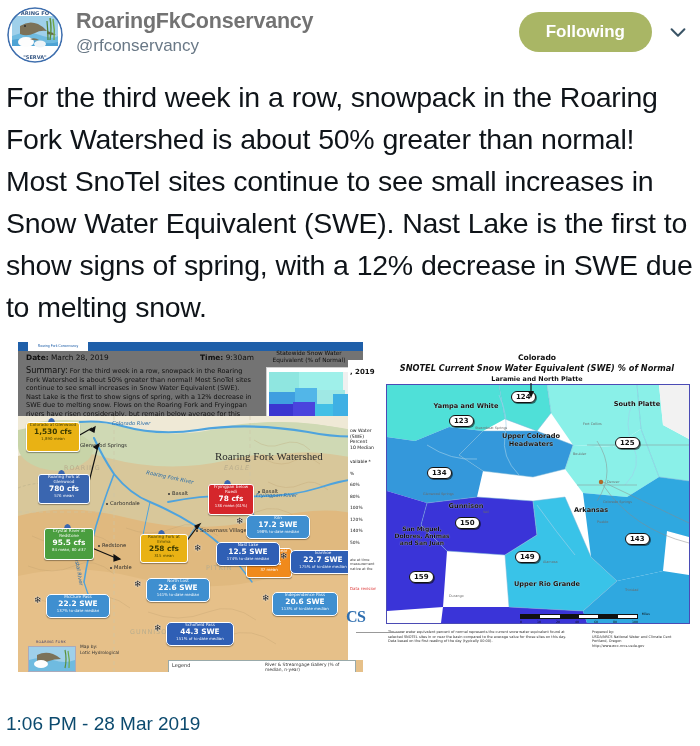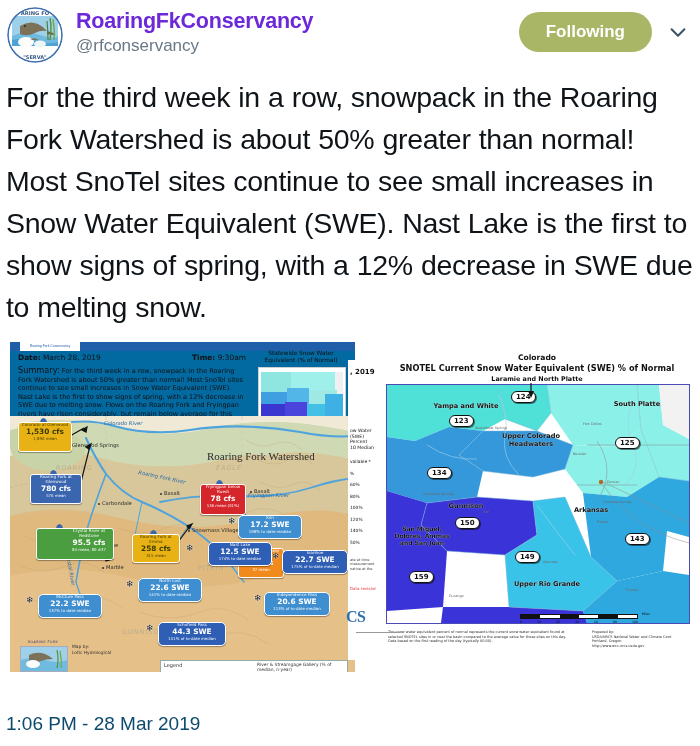--- a/index.html
+++ b/index.html
@@ -28,21 +28,21 @@
   .avatar svg{display:block;width:58px;height:58px;}
   .id-block{
     margin-left:12px;
     display:flex;flex-direction:column;
     justify-content:flex-start;
     padding-top:2px;
     flex:1 1 auto;min-width:0;
   }
   .display-name{
     font-size:21.5px;font-weight:bold;
-    line-height:26px;color:#6d28d9;
+    line-height:26px;color:#737373;
     letter-spacing:-.2px;
     white-space:nowrap;
   }
   .handle{
     font-size:17px;color:#697886;
     line-height:22px;margin-top:1px;
     white-space:nowrap;
   }
   .follow-wrap{
     display:flex;align-items:center;
@@ -79,23 +79,23 @@
     position:relative;
     margin:6px 4px 0 4px;
     height:338px;
     overflow:hidden;
     background:#ffffff;
   }
   .media-inner{position:absolute;inset:0;}
 
   
   .report{
-    position:absolute;left:6px;top:2px;
+    position:absolute;left:14px;top:2px;
     width:345px;height:330px;
-    background:#0369a1;
+    background:#737373;
     overflow:hidden;
   }
   .rep-topbar{
     position:absolute;left:0;top:0;width:345px;height:9px;
     background:#1f5fa9;
   }
   .rep-topbar-label{
     position:absolute;left:10px;top:0px;width:60px;height:9px;
     background:#ffffff;
     font-size:3.4px;color:#1f5fa9;
@@ -245,20 +245,21 @@
   }
   .co-t1{
     position:absolute;left:0;top:11px;width:322px;text-align:center;
     font-size:7.6px;font-weight:bold;color:#111;
     font-family:"DejaVu Sans", sans-serif;
   }
   .co-t2{
     position:absolute;left:0;top:21px;width:322px;text-align:center;
     font-size:8.2px;font-weight:bold;color:#111;
     font-family:"DejaVu Sans", sans-serif;
+    font-style:italic;
   }
   .co-t3{
     position:absolute;left:0;top:33px;width:322px;text-align:center;
     font-size:6.4px;font-weight:bold;color:#111;
     font-family:"DejaVu Sans", sans-serif;
   }
   .co-frame{
     position:absolute;left:10px;top:42px;width:302px;height:238px;
     border:1px solid #4b4bb5;background:#ffffff;overflow:hidden;
   }
@@ -505,21 +506,21 @@
       <div class="cal flow yellow" style="left:122px;top:118px;width:46px;height:27px;">
         <span class="n">Roaring Fork at Emma</span>
         <span class="v">258 cfs</span>
         <span class="s">315 mean</span>
       </div>
       <div class="cal flow red" style="left:190px;top:68px;width:44px;height:29px;">
         <span class="n">Fryingpan below Ruedi</span>
         <span class="v">78 cfs</span>
         <span class="s">136 mean (61%)</span>
       </div>
-      <div class="cal flow green" style="left:26px;top:112px;width:48px;height:30px;padding-left:28px;">
+      <div class="cal flow green" style="left:26px;top:112px;width:48px;height:30px;">
         <span class="n">Crystal River at Redstone</span>
         <span class="v">95.5 cfs</span>
         <span class="s">84 mean, 80 #37</span>
       </div>
       <div class="cal flow orange" style="left:228px;top:132px;width:44px;height:28px;">
         <span class="n">Roaring Fork near Aspen</span>
         <span class="v">18 cfs</span>
         <span class="s">37 mean</span>
       </div>
 

